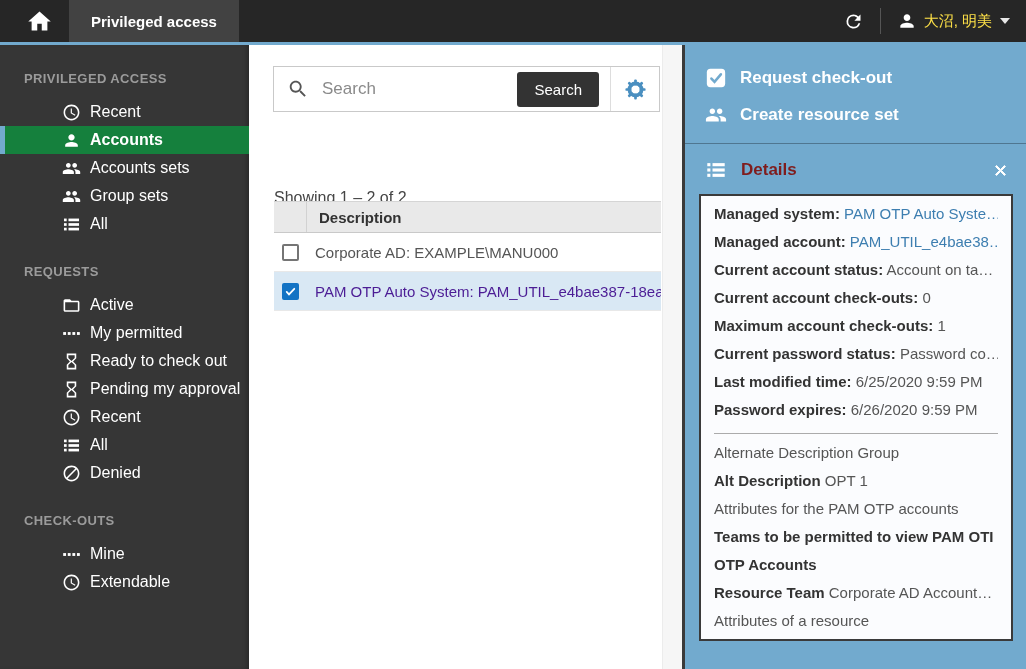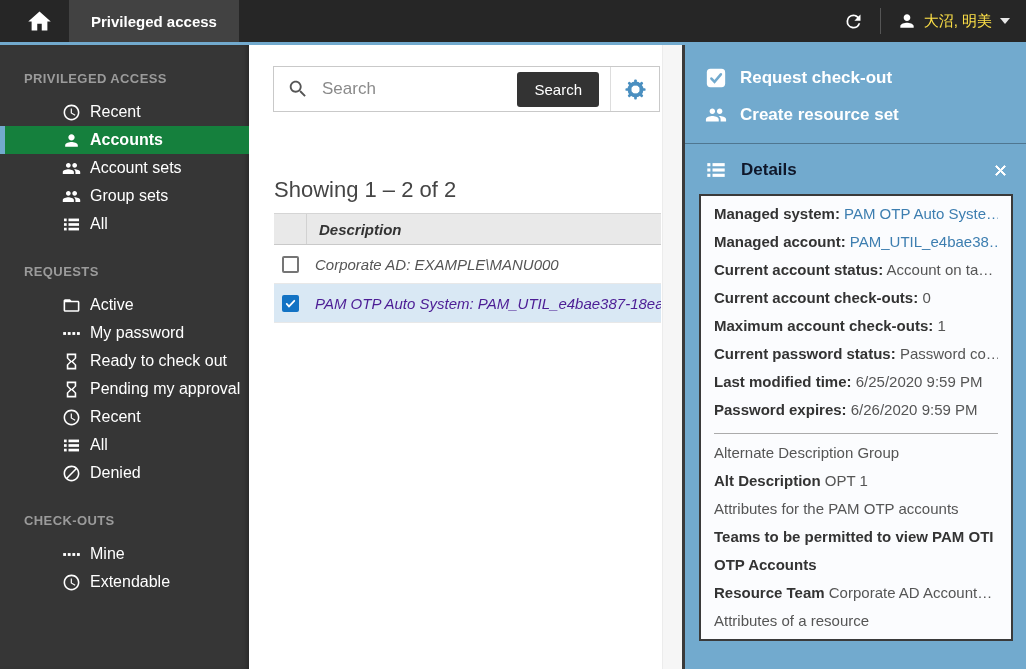--- a/index.html
+++ b/index.html
@@ -65,23 +65,23 @@
     margin-left:11px; font-family:"Liberation Sans", sans-serif; background:transparent;
   }
   .search-input::placeholder { color:#8a8a8a; opacity:1; }
   .search-btn {
     background:#333333; color:#fff; border:none; border-radius:3px;
     font-size:15px; padding:9px 17px; margin-right:11px; cursor:pointer;
     font-family:"Liberation Sans", sans-serif; flex:none;
   }
   .gear-area { border-left:1px solid #ddd; height:100%; width:49px; flex:none;
     display:flex; align-items:center; justify-content:center; cursor:pointer; }
-  .showing { position:absolute; left:25px; top:132px; font-size:22px; color:#454545; }
-
-  .table { position:absolute; left:25px; top:168px; width:387px;font-style:italic; }
+  .showing { position:absolute; left:25px; top:144px; font-size:16px; color:#454545; }
+
+  .table { position:absolute; left:25px; top:156px; width:387px; }
   .thead {
     display:flex; align-items:stretch; height:32px; background:#e9e9e9;
     border-top:1px solid #d5d5d5; border-bottom:1px solid #c9c9c9;
   }
   .th-check { width:33px; border-right:1px solid #d2d2d2; }
   .th-desc { display:flex; align-items:center; padding-left:12px;
     font-weight:bold; font-size:15px; color:#333; }
   .trow {
     display:flex; align-items:center; height:39px; border-bottom:1px solid #e8e8e8;
     font-size:15px; color:#555; cursor:pointer; background:#fff;
@@ -101,21 +101,21 @@
   }
   .action {
     display:flex; align-items:center; height:37px; padding-left:20px;
     color:#fff; font-weight:bold; font-size:17px; cursor:pointer;
   }
   .action:first-child { margin-top:14px; }
   .action .aicon { width:22px; height:22px; margin-right:13px; flex:none; }
   .panel-divider { border-bottom:1px solid rgba(0,0,0,.30); margin-top:10px; }
   .details-header {
     display:flex; align-items:center; height:48px; padding:0 17px 0 20px;
-    color:#0f172a; font-weight:bold; font-size:17px; margin-top:2px;
+    color:#7f1d1d; font-weight:bold; font-size:17px; margin-top:2px;
   }
   .details-header .hicon { width:22px; height:22px; margin-right:14px; flex:none; }
   .close-btn { margin-left:auto; cursor:pointer; width:17px; height:17px; }
 
   .details-card {
     position:absolute; left:14px; right:13px; top:149px; bottom:28px;
     background:#fbfcfe; border:2px solid #3a3a3a; padding:4px 13px 8px 13px;
     overflow:hidden;
   }
   .d-row { font-size:15px; line-height:28px; height:28px; white-space:nowrap;
@@ -246,21 +246,21 @@
         </svg>
       </span>
     <span>Accounts</span>
   </div>
   <div class="nav-item">
     <span class="nicon" style="color:#fff">
         <svg width="19" height="19">
           <use href="#i-users"></use>
         </svg>
       </span>
-    <span>Account sets</span>
+    <span>Accounts sets</span>
   </div>
   <div class="nav-item">
     <span class="nicon" style="color:#fff">
         <svg width="19" height="19">
           <use href="#i-users"></use>
         </svg>
       </span>
     <span>Group sets</span>
   </div>
   <div class="nav-item">
@@ -280,21 +280,21 @@
         </svg>
       </span>
     <span>Active</span>
   </div>
   <div class="nav-item">
     <span class="nicon" style="color:#fff">
         <svg width="19" height="19">
           <use href="#i-dots"></use>
         </svg>
       </span>
-    <span>My password</span>
+    <span>My permitted</span>
   </div>
   <div class="nav-item">
     <span class="nicon" style="color:#fff">
         <svg width="19" height="19">
           <use href="#i-hourglass"></use>
         </svg>
       </span>
     <span>Ready to check out</span>
   </div>
   <div class="nav-item">

